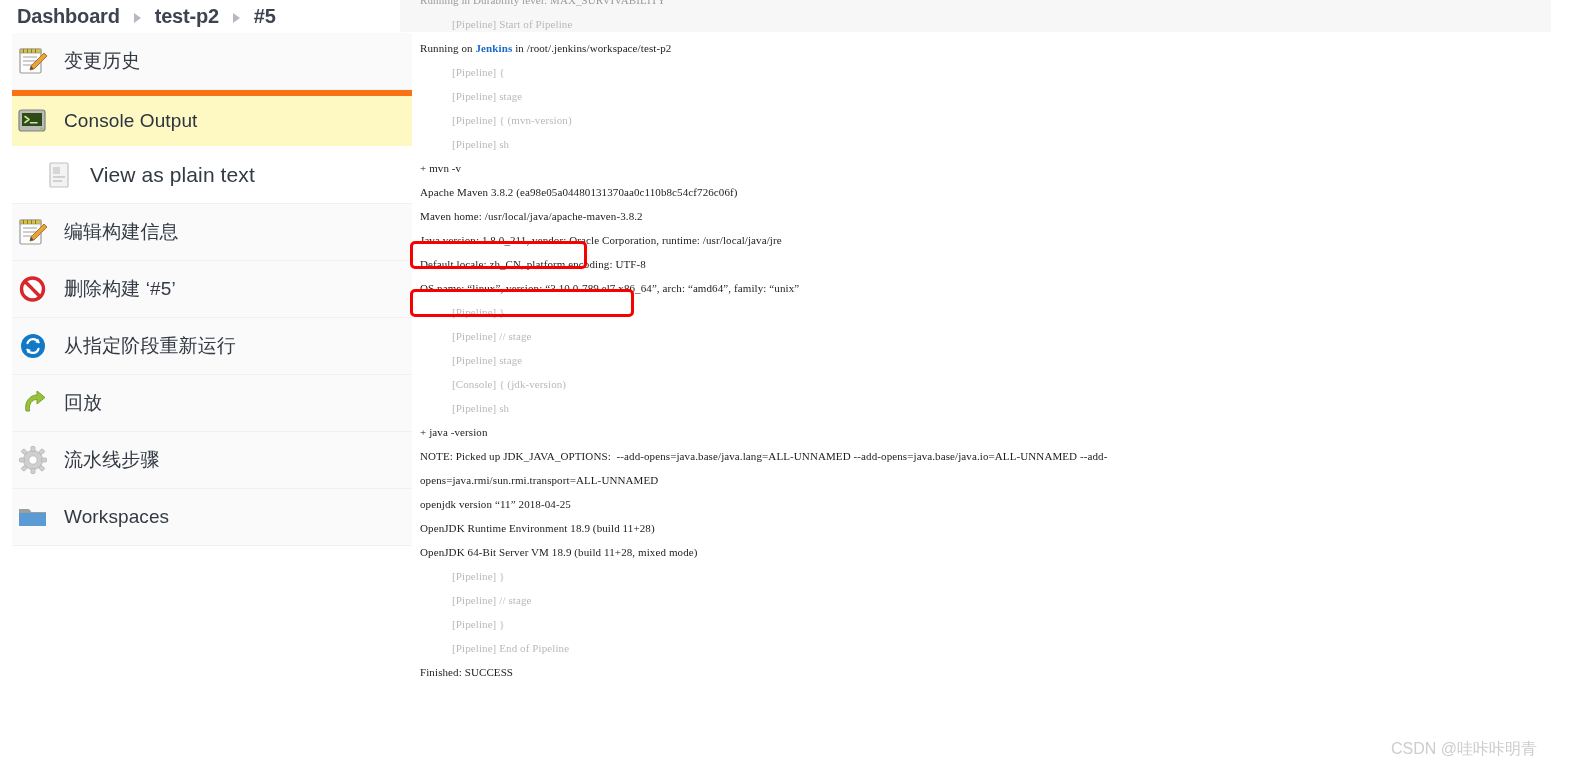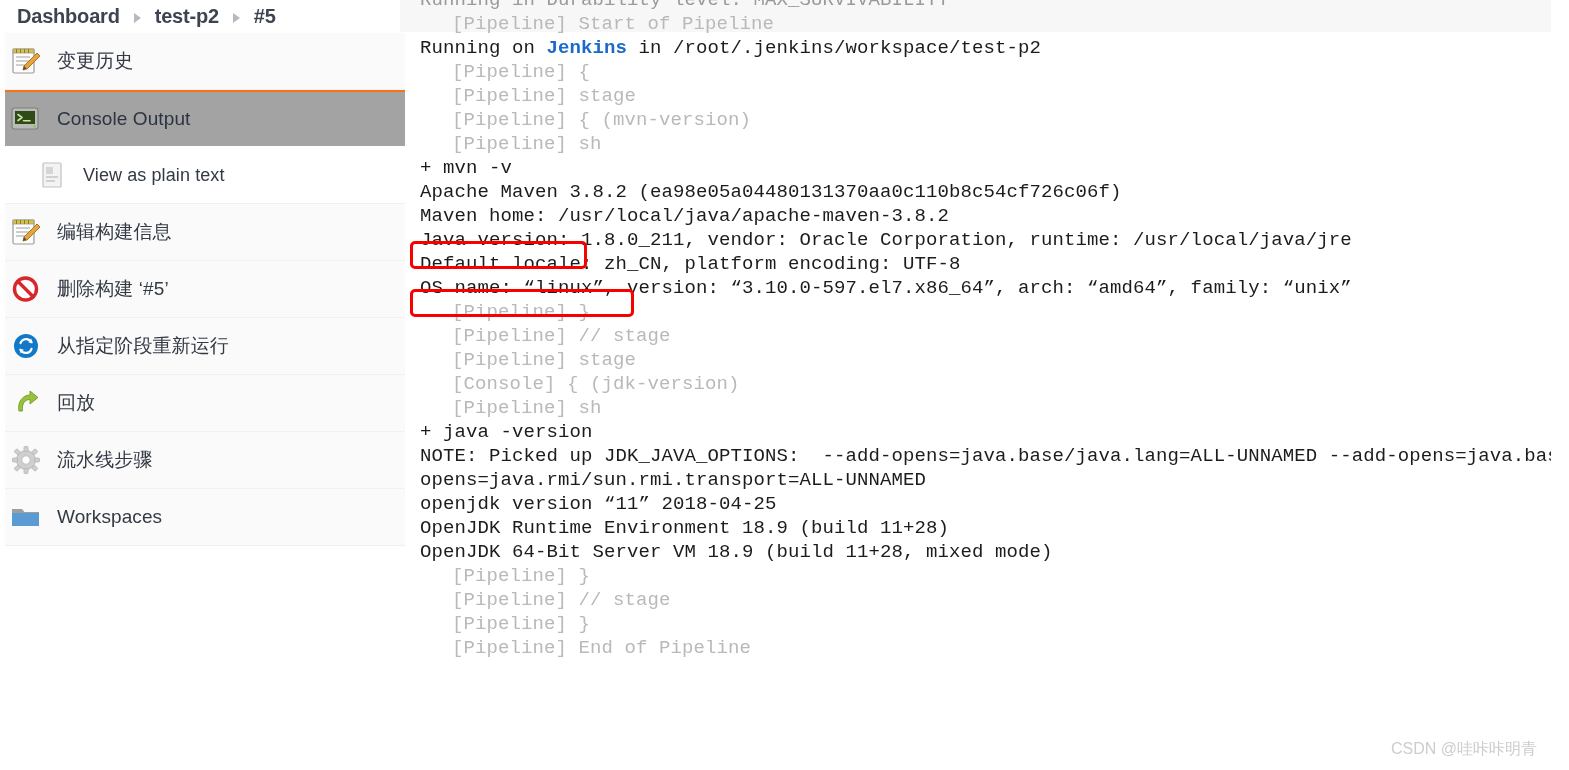--- a/index.html
+++ b/index.html
@@ -42,54 +42,54 @@
     border-top: 5px solid transparent;
     border-bottom: 5px solid transparent;
     border-left: 7px solid #b6bac0;
     position: relative;
     top: 1px;
   }
 
   
   #sidebar {
     position: absolute;
-    left: 5px; top: 33px;
+    left: 12px; top: 33px;
     width: 400px; height: 737px;
     background: #ffffff;
     z-index: 4;
   }
   .side-row {
     position: relative;
     display: flex;
     align-items: center;
     height: 57px;
     padding-left: 4px;
     background: #fafafa;
     border-bottom: 1px solid #f0f0f0;
   }
   .side-row.selected {
-    background: #a3a3a3;
-    border-top: 2px solid #f97316;
+    background: #fef9c3;
+    border-top: 6px solid #f97316;
     border-bottom: 1px solid #ffffff;
   }
   .side-row.indent { padding-left: 30px; background: #ffffff; }
   .side-icon {
     width: 34px; height: 34px;
     flex: 0 0 34px;
     margin-right: 14px;
     position: relative;
   }
   .side-label {
     font-size: 19px;
     color: #333a44;
     white-space: nowrap;
     letter-spacing: 0.1px;
   }
   .side-row.selected .side-label { color: #2b3440; }
-  .side-row.indent .side-label { font-size: 18px; }
+  .side-row.indent .side-label { font-size: 21px; }
 
   
   #side-filler {
     position: absolute;
     left: 0; top: 548px;
     width: 400px; height: 222px;
     background: #ffffff;
   }
   #side-divider {
     position: absolute;
@@ -108,22 +108,22 @@
     padding-left: 20px;
   }
   #console-top-shade {
     position: absolute;
     left: 0; top: 0;
     width: 1169px; height: 32px;
     background: #f7f7f7;
   }
   .log-line {
     position: relative;
-    font-family: Liberation Mono, monospace;
-    font-size: 19px;
+    font-family: Liberation Serif, serif;
+    font-size: 11px;
     line-height: 24px;
     height: 24px;
     color: #1c1c1c;
     white-space: pre;
     letter-spacing: 0.1px;
   }
   .log-line.muted { color: #b9b9b9; margin-left: 32px; }
   .log-line.clip-top {
     height: 12px;
     overflow: hidden;
@@ -310,35 +310,36 @@
 
     <div class="log-line muted">[Pipeline] {</div>
     <div class="log-line muted">[Pipeline] stage</div>
     <div class="log-line muted">[Pipeline] { (mvn-version)</div>
     <div class="log-line muted">[Pipeline] sh</div>
     <div class="log-line">+ mvn -v</div>
     <div class="log-line">Apache Maven 3.8.2 (ea98e05a04480131370aa0c110b8c54cf726c06f)</div>
     <div class="log-line">Maven home: /usr/local/java/apache-maven-3.8.2</div>
     <div class="log-line">Java version: 1.8.0_211, vendor: Oracle Corporation, runtime: /usr/local/java/jre</div>
     <div class="log-line">Default locale: zh_CN, platform encoding: UTF-8</div>
-    <div class="log-line">OS name: “linux”, version: “3.10.0-597.el7.x86_64”, arch: “amd64”, family: “unix”</div>
+    <div class="log-line">OS name: “linux”, version: “3.10.0-789.el7.x86_64”, arch: “amd64”, family: “unix”</div>
     <div class="log-line muted">[Pipeline] }</div>
     <div class="log-line muted">[Pipeline] // stage</div>
     <div class="log-line muted">[Pipeline] stage</div>
     <div class="log-line muted">[Console] { (jdk-version)</div>
     <div class="log-line muted">[Pipeline] sh</div>
     <div class="log-line">+ java -version</div>
     <div class="log-line">NOTE: Picked up JDK_JAVA_OPTIONS:  --add-opens=java.base/java.lang=ALL-UNNAMED --add-opens=java.base/java.io=ALL-UNNAMED --add-</div>
     <div class="log-line">opens=java.rmi/sun.rmi.transport=ALL-UNNAMED</div>
     <div class="log-line">openjdk version “11” 2018-04-25</div>
     <div class="log-line">OpenJDK Runtime Environment 18.9 (build 11+28)</div>
     <div class="log-line">OpenJDK 64-Bit Server VM 18.9 (build 11+28, mixed mode)</div>
     <div class="log-line muted">[Pipeline] }</div>
     <div class="log-line muted">[Pipeline] // stage</div>
     <div class="log-line muted">[Pipeline] }</div>
     <div class="log-line muted">[Pipeline] End of Pipeline</div>
+    <div class="log-line">Finished: SUCCESS</div>
 
     <div class="redbox" style="left:10px; top:241px; width:177px; height:28px;"></div>
     <div class="redbox" style="left:10px; top:289px; width:224px; height:28px;"></div>
   </div>
 
   <div id="watermark">CSDN @哇咔咔明青</div>
 </div>
 
 </body></html>

